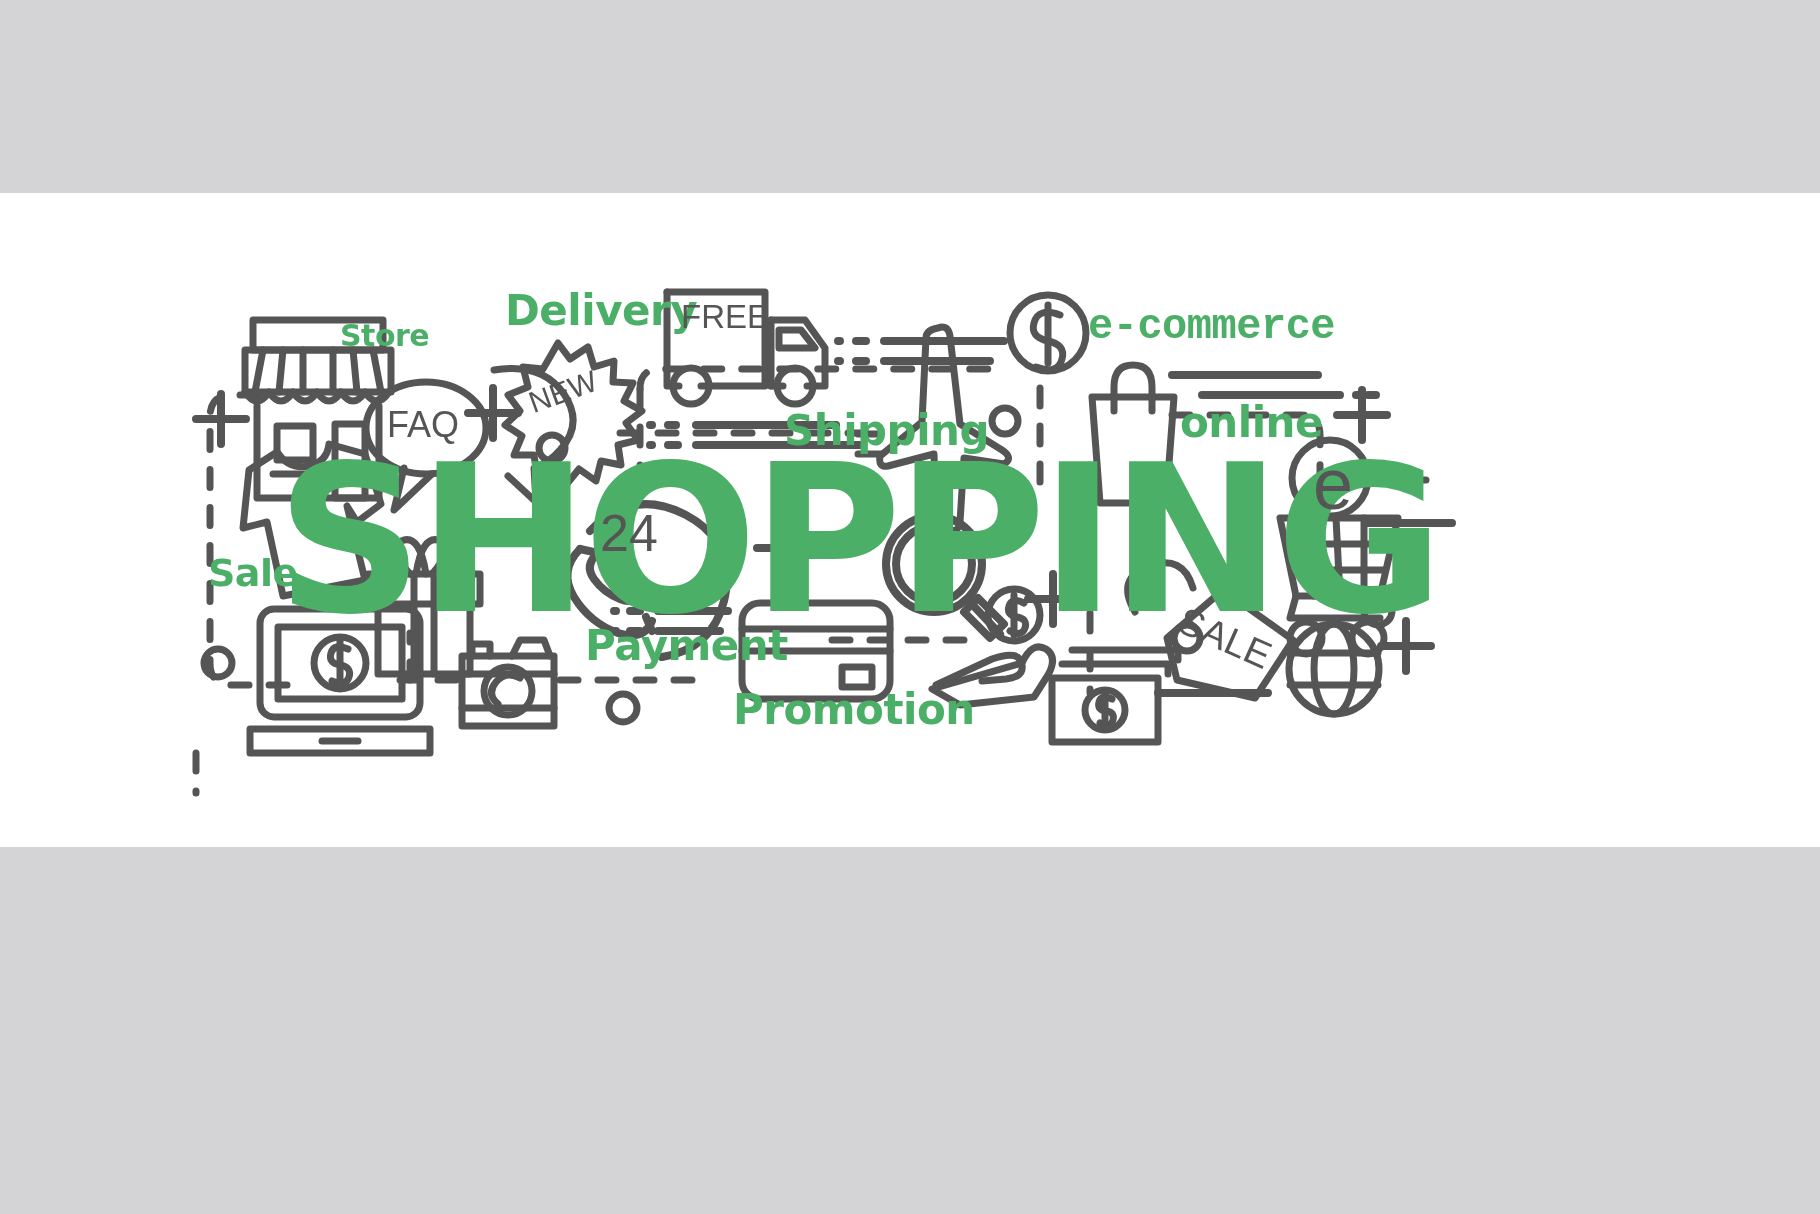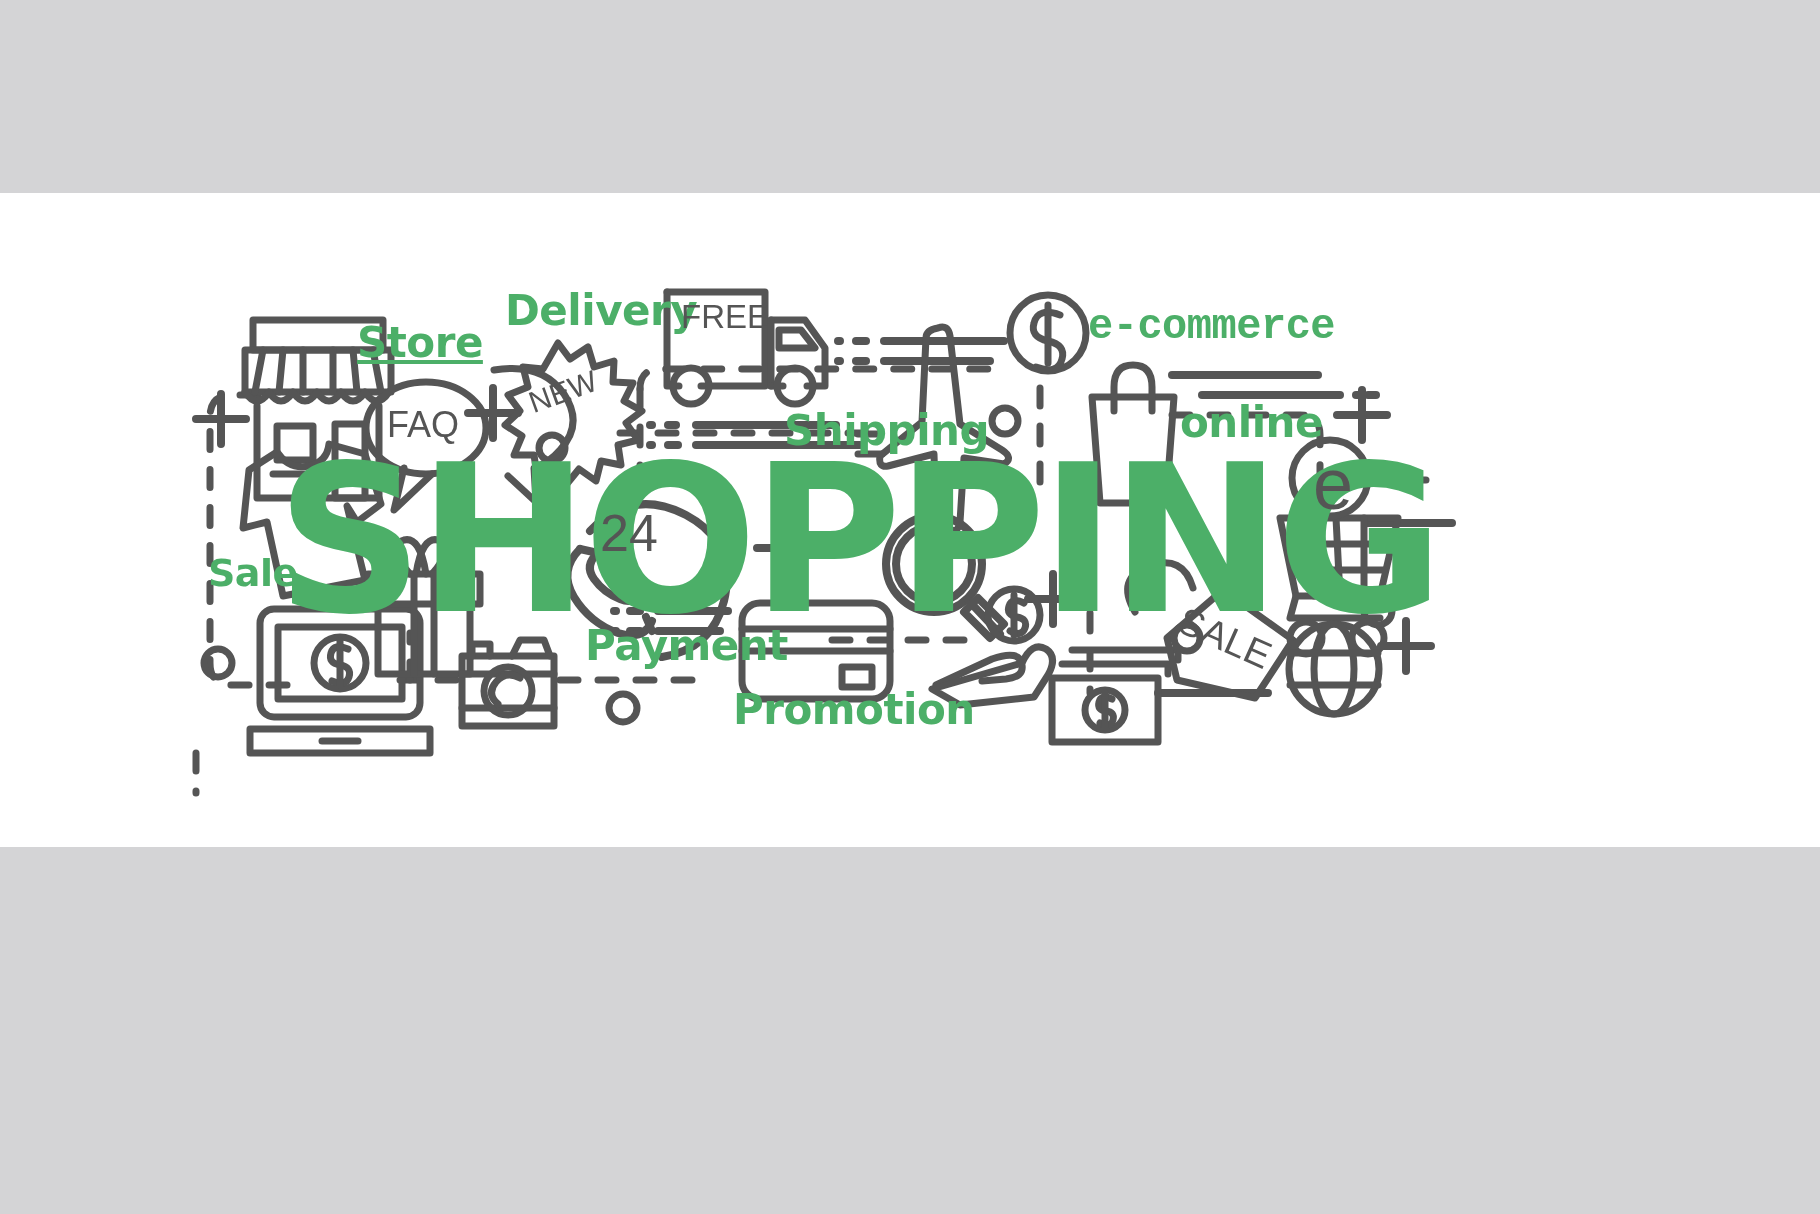--- a/index.html
+++ b/index.html
@@ -284,21 +284,21 @@
   <div class="ic" style="left:528px;top:182px;font-size:30px;color:#555;transform:rotate(-20deg);font-family:'Liberation Sans',sans-serif;">NEW</div>
 
   <div class="ic" style="left:681px;top:105px;font-size:33px;color:#555;font-family:'Liberation Sans',sans-serif;">FREE</div>
 
   <div class="ic" style="left:600px;top:310px;font-size:52px;color:#555;font-family:'Liberation Sans',sans-serif;z-index:9;">24</div>
 
   <div class="ic" style="left:1176px;top:424px;font-size:38px;color:#555;transform:rotate(24deg);font-family:'Liberation Sans',sans-serif;">SALE</div>
 
   <div class="ic" style="left:1313px;top:250px;font-size:72px;color:#555;font-family:'Liberation Sans',sans-serif;z-index:9;">e</div>
 
-  <div class="kw" style="left:357px;top:125px;font-size:42px;text-decoration:underline;">Store</div>
+  <div class="kw" style="left:340px;top:125px;font-size:30px;">Store</div>
   <div class="kw" style="left:505px;top:93px;font-size:42px;">Delivery</div>
   <div class="kw" style="left:768px;top:213px;font-size:42px;margin-left:16px;">Shipping</div>
   <div class="kw" style="left:1088px;top:110px;font-size:42px;font-family:Liberation Mono, monospace;">e-commerce</div>
   <div class="kw" style="left:1180px;top:205px;font-size:42px;">online</div>
   <div class="kw" style="left:208px;top:358px;font-size:38px;">Sale</div>
   <div class="kw" style="left:585px;top:428px;font-size:42px;z-index:9;">Payment</div>
   <div class="kw" style="left:733px;top:468px;font-size:42px;z-index:9;margin-top:24px;">Promotion</div>
 
 </div>
 

